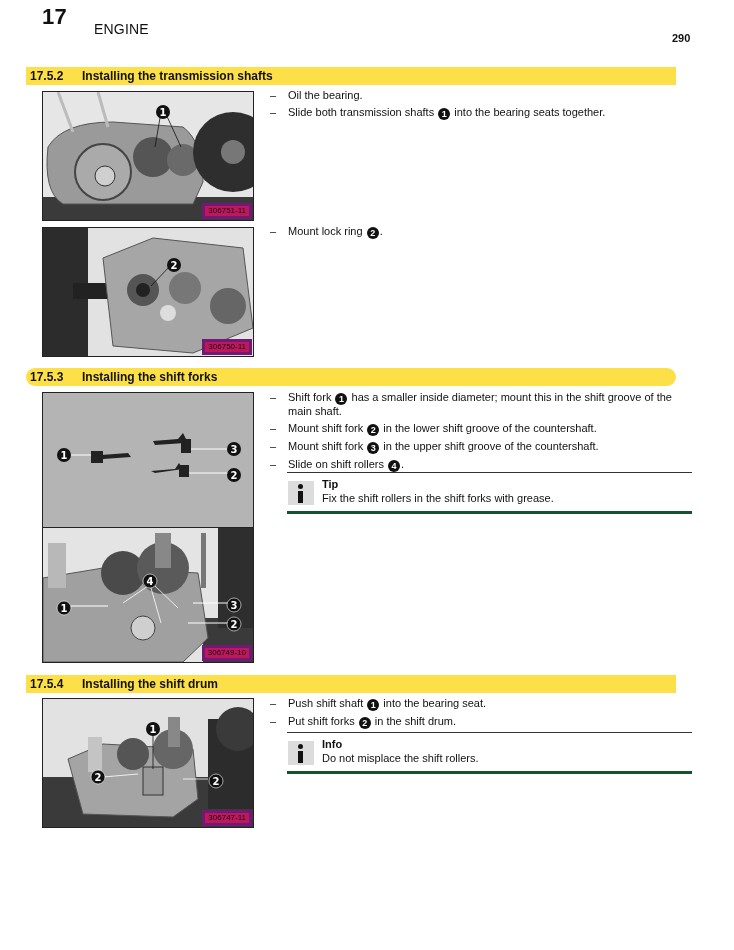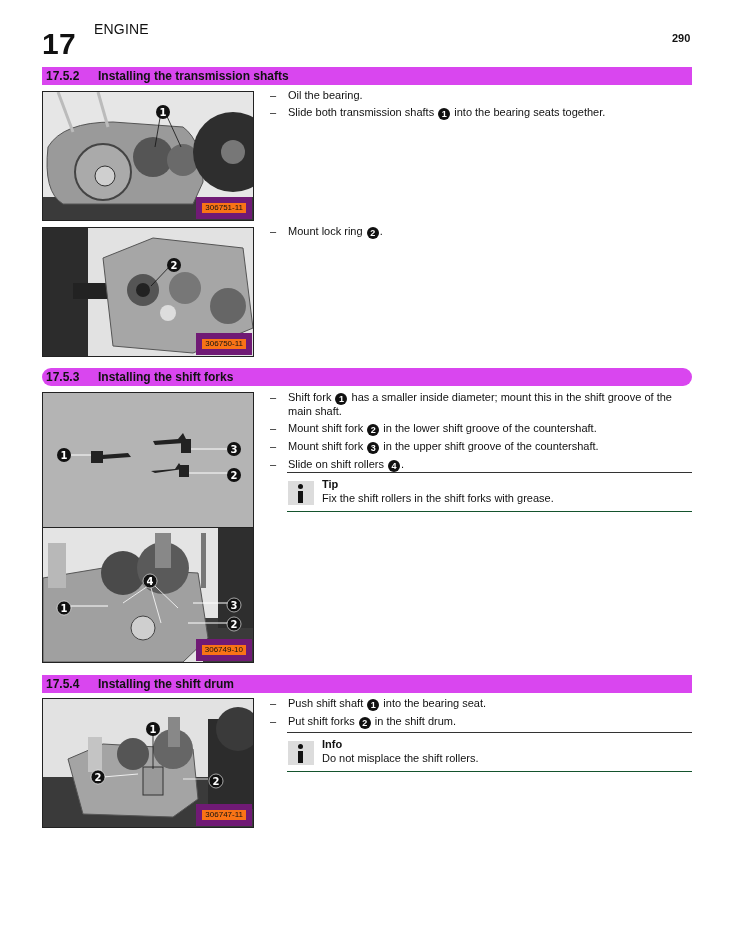--- a/index.html
+++ b/index.html
@@ -1,38 +1,38 @@
 <!DOCTYPE html>
 <html><head>
 <meta charset="utf-8">
 <style>
   html, body { margin: 0; padding: 0; background: #ffffff; }
   body { width: 734px; height: 950px; position: relative; overflow: hidden;
          font-family: "Liberation Sans", "DejaVu Sans", sans-serif; color: #111; }
 
-  .chapter-num { position: absolute; left: 42px; top: 27px; font-size: 30px; font-weight: bold; letter-spacing: 0.2px; }
+  .chapter-num { position: absolute; left: 42px; top: 4px; font-size: 22px; font-weight: bold; letter-spacing: 0.2px; }
   .chapter-title { position: absolute; left: 94px; top: 21px; font-size: 14px; font-weight: normal; letter-spacing: 0.2px; }
   .page-num { position: absolute; left: 672px; top: 32px; font-size: 11px; font-weight: bold; }
 
-  .section-bar { position: absolute; left: 42px; width: 650px; height: 18px; background: #d946ef; }
+  .section-bar { position: absolute; left: 26px; width: 650px; height: 18px; background: #fde047; }
   .section-bar .num { position: absolute; left: 4px; top: 2px; font-size: 12px; font-weight: bold; }
   .section-bar .title { position: absolute; left: 56px; top: 2px; font-size: 12px; font-weight: bold; }
 
   .photo { position: absolute; left: 42px; width: 210px; border: 1px solid #222; overflow: hidden; background: #888; }
   .photo svg { display: block; width: 100%; height: 100%; }
-  .photo .caption { position: absolute; right: 1px; bottom: 1px; background: #f97316; border: 6px solid #701a75;
+  .photo .caption { position: absolute; right: 1px; bottom: 1px; background: #be185d; border: 3px solid #701a75;
                     font-size: 8px; padding: 0px 3px; line-height: 10px; color: #111; }
 
   .steps { position: absolute; left: 268px; width: 425px; margin: 0; padding: 0; list-style: none; }
   .steps li { position: relative; padding-left: 20px; font-size: 11px; line-height: 13px; margin-bottom: 4px; }
   .steps li .dash { position: absolute; left: 2px; top: 0; }
   .badge { display: inline-block; width: 12px; height: 12px; border-radius: 50%; background: #111; color: #fff;
            font-size: 9px; font-weight: bold; line-height: 12px; text-align: center; vertical-align: -1px; margin: 0 1px; }
 
-  .note { position: absolute; left: 287px; width: 405px; border-top: 1px solid #333; border-bottom: 1px solid #14532d; height: 38px; }
+  .note { position: absolute; left: 287px; width: 405px; border-top: 1px solid #333; border-bottom: 3px solid #14532d; height: 38px; }
   .note .i-icon { position: absolute; left: 1px; top: 8px; width: 26px; height: 24px; background: #dcdcdc; }
   .note .i-icon .dot { position: absolute; left: 10px; top: 3px; width: 5px; height: 5px; background: #111; border-radius: 50%; }
   .note .i-icon .bar { position: absolute; left: 10px; top: 10px; width: 5px; height: 12px; background: #111; }
   .note .n-title { position: absolute; left: 35px; top: 5px; font-size: 11px; font-weight: bold; }
   .note .n-text { position: absolute; left: 35px; top: 19px; font-size: 11px; }
 
   .callout { font-family: "DejaVu Sans", sans-serif; }
 </style>
 </head>
 <body>

